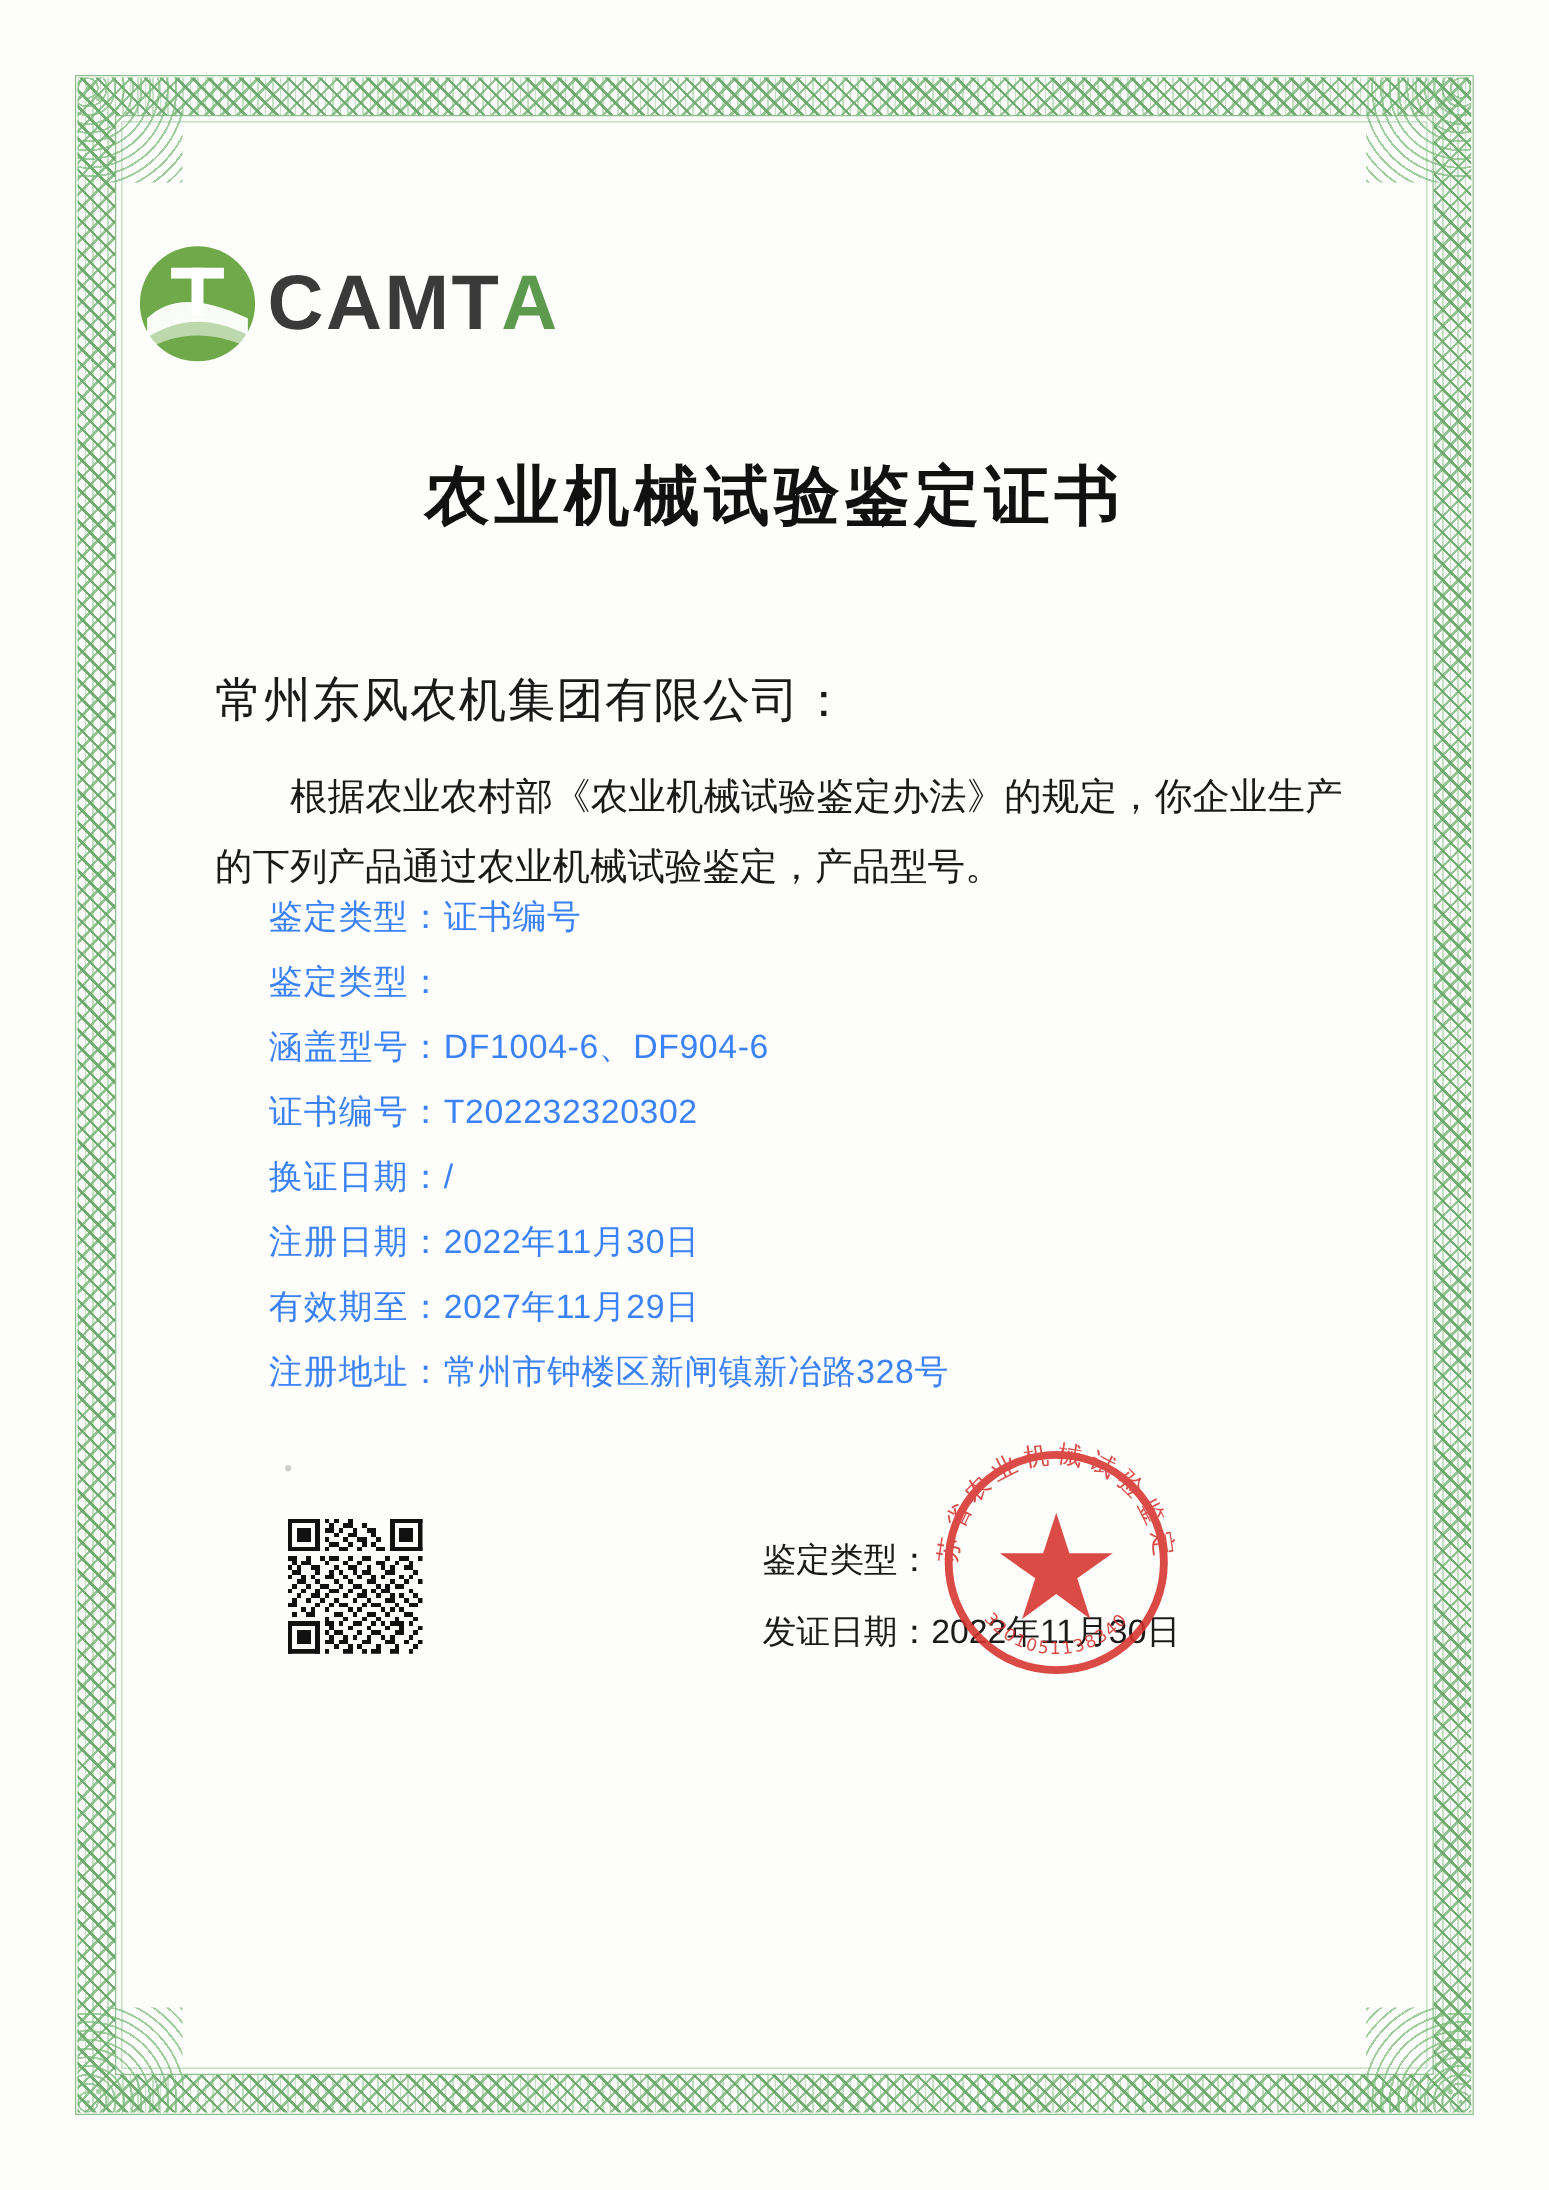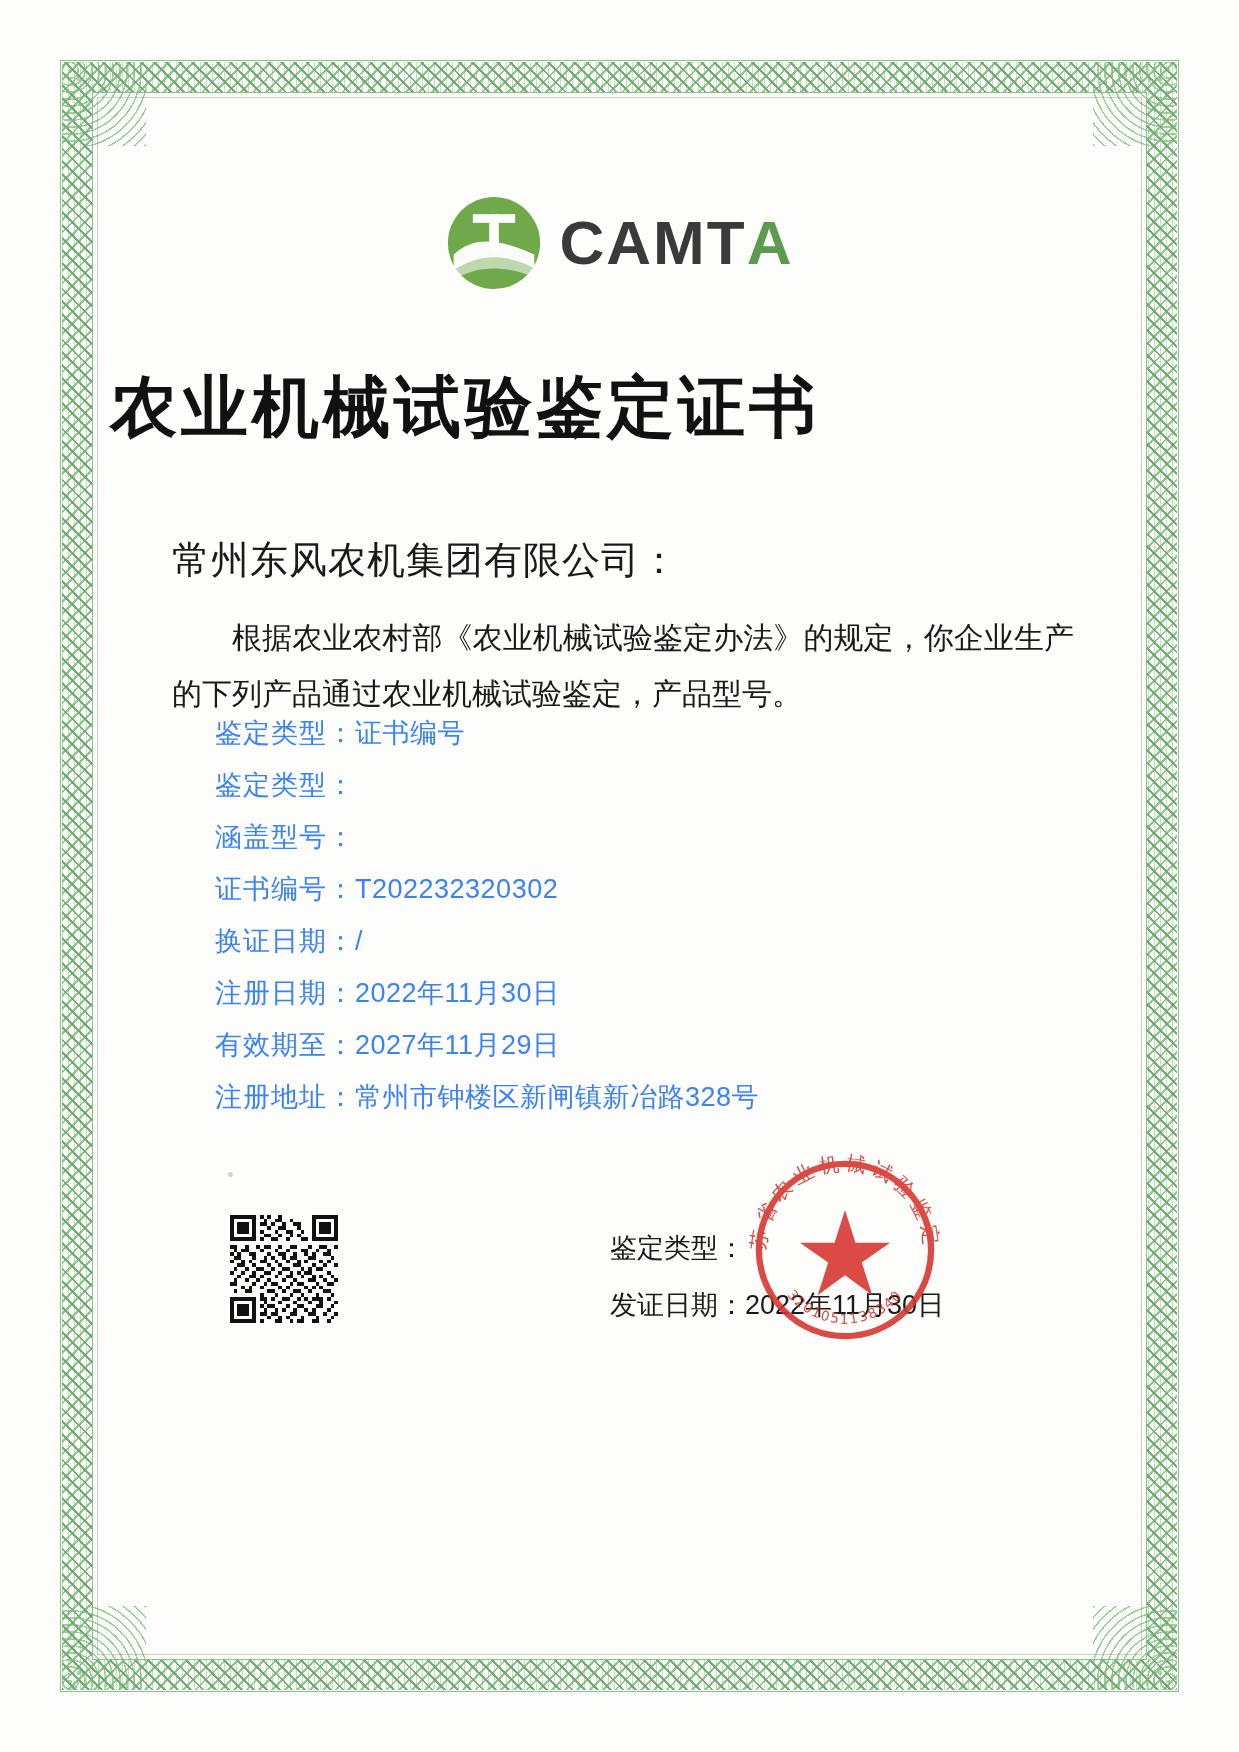--- a/index.html
+++ b/index.html
@@ -93,22 +93,22 @@
     bottom: 110px;
   }
 
   
   .logo-row {
     position: absolute;
     left: 0; right: 0;
     top: 85px;
     display: flex;
     align-items: center;
-    justify-content: center;
-    gap: 18px;
+    justify-content: flex-start;
+    gap: 8px;
   }
   .logo-mark {
     width: 96px;
     height: 96px;
     flex: 0 0 auto;
   }
   .logo-text {
     font-size: 62px;
     letter-spacing: 2px;
     font-weight: 700;
@@ -119,23 +119,24 @@
   }
   .logo-text .tail {
     color: #5c9a4e;
   }
 
   
   .doc-title {
     position: absolute;
     left: 0; right: 0;
     top: 252px;
+    text-align: center;
     font-family: "DejaVu Serif", "Liberation Serif", serif;
     font-weight: 700;
-    font-size: 67px;
+    font-size: 52px;
     letter-spacing: 4px;
     color: #111;
   }
 
   
   .recipient {
     position: absolute;
     left: 62px;
     top: 425px;
     font-size: 38px;
@@ -262,20 +263,21 @@
     <div class="fields">
       <div class="field-row">
         <span class="field-label">鉴定类型：</span>
         <span class="field-value">证书编号</span>
       </div>
       <div class="field-row">
         <span class="field-label">鉴定类型：</span>
       </div>
       <div class="field-row">
         <span class="field-label">涵盖型号：</span>
+        <span class="field-value">DF1004-6、DF904-6</span>
       </div>
       <div class="field-row">
         <span class="field-label">证书编号：</span>
         <span class="field-value">T202232320302</span>
       </div>
       <div class="field-row">
         <span class="field-label">换证日期：</span>
         <span class="field-value">/</span>
       </div>
       <div class="field-row">

